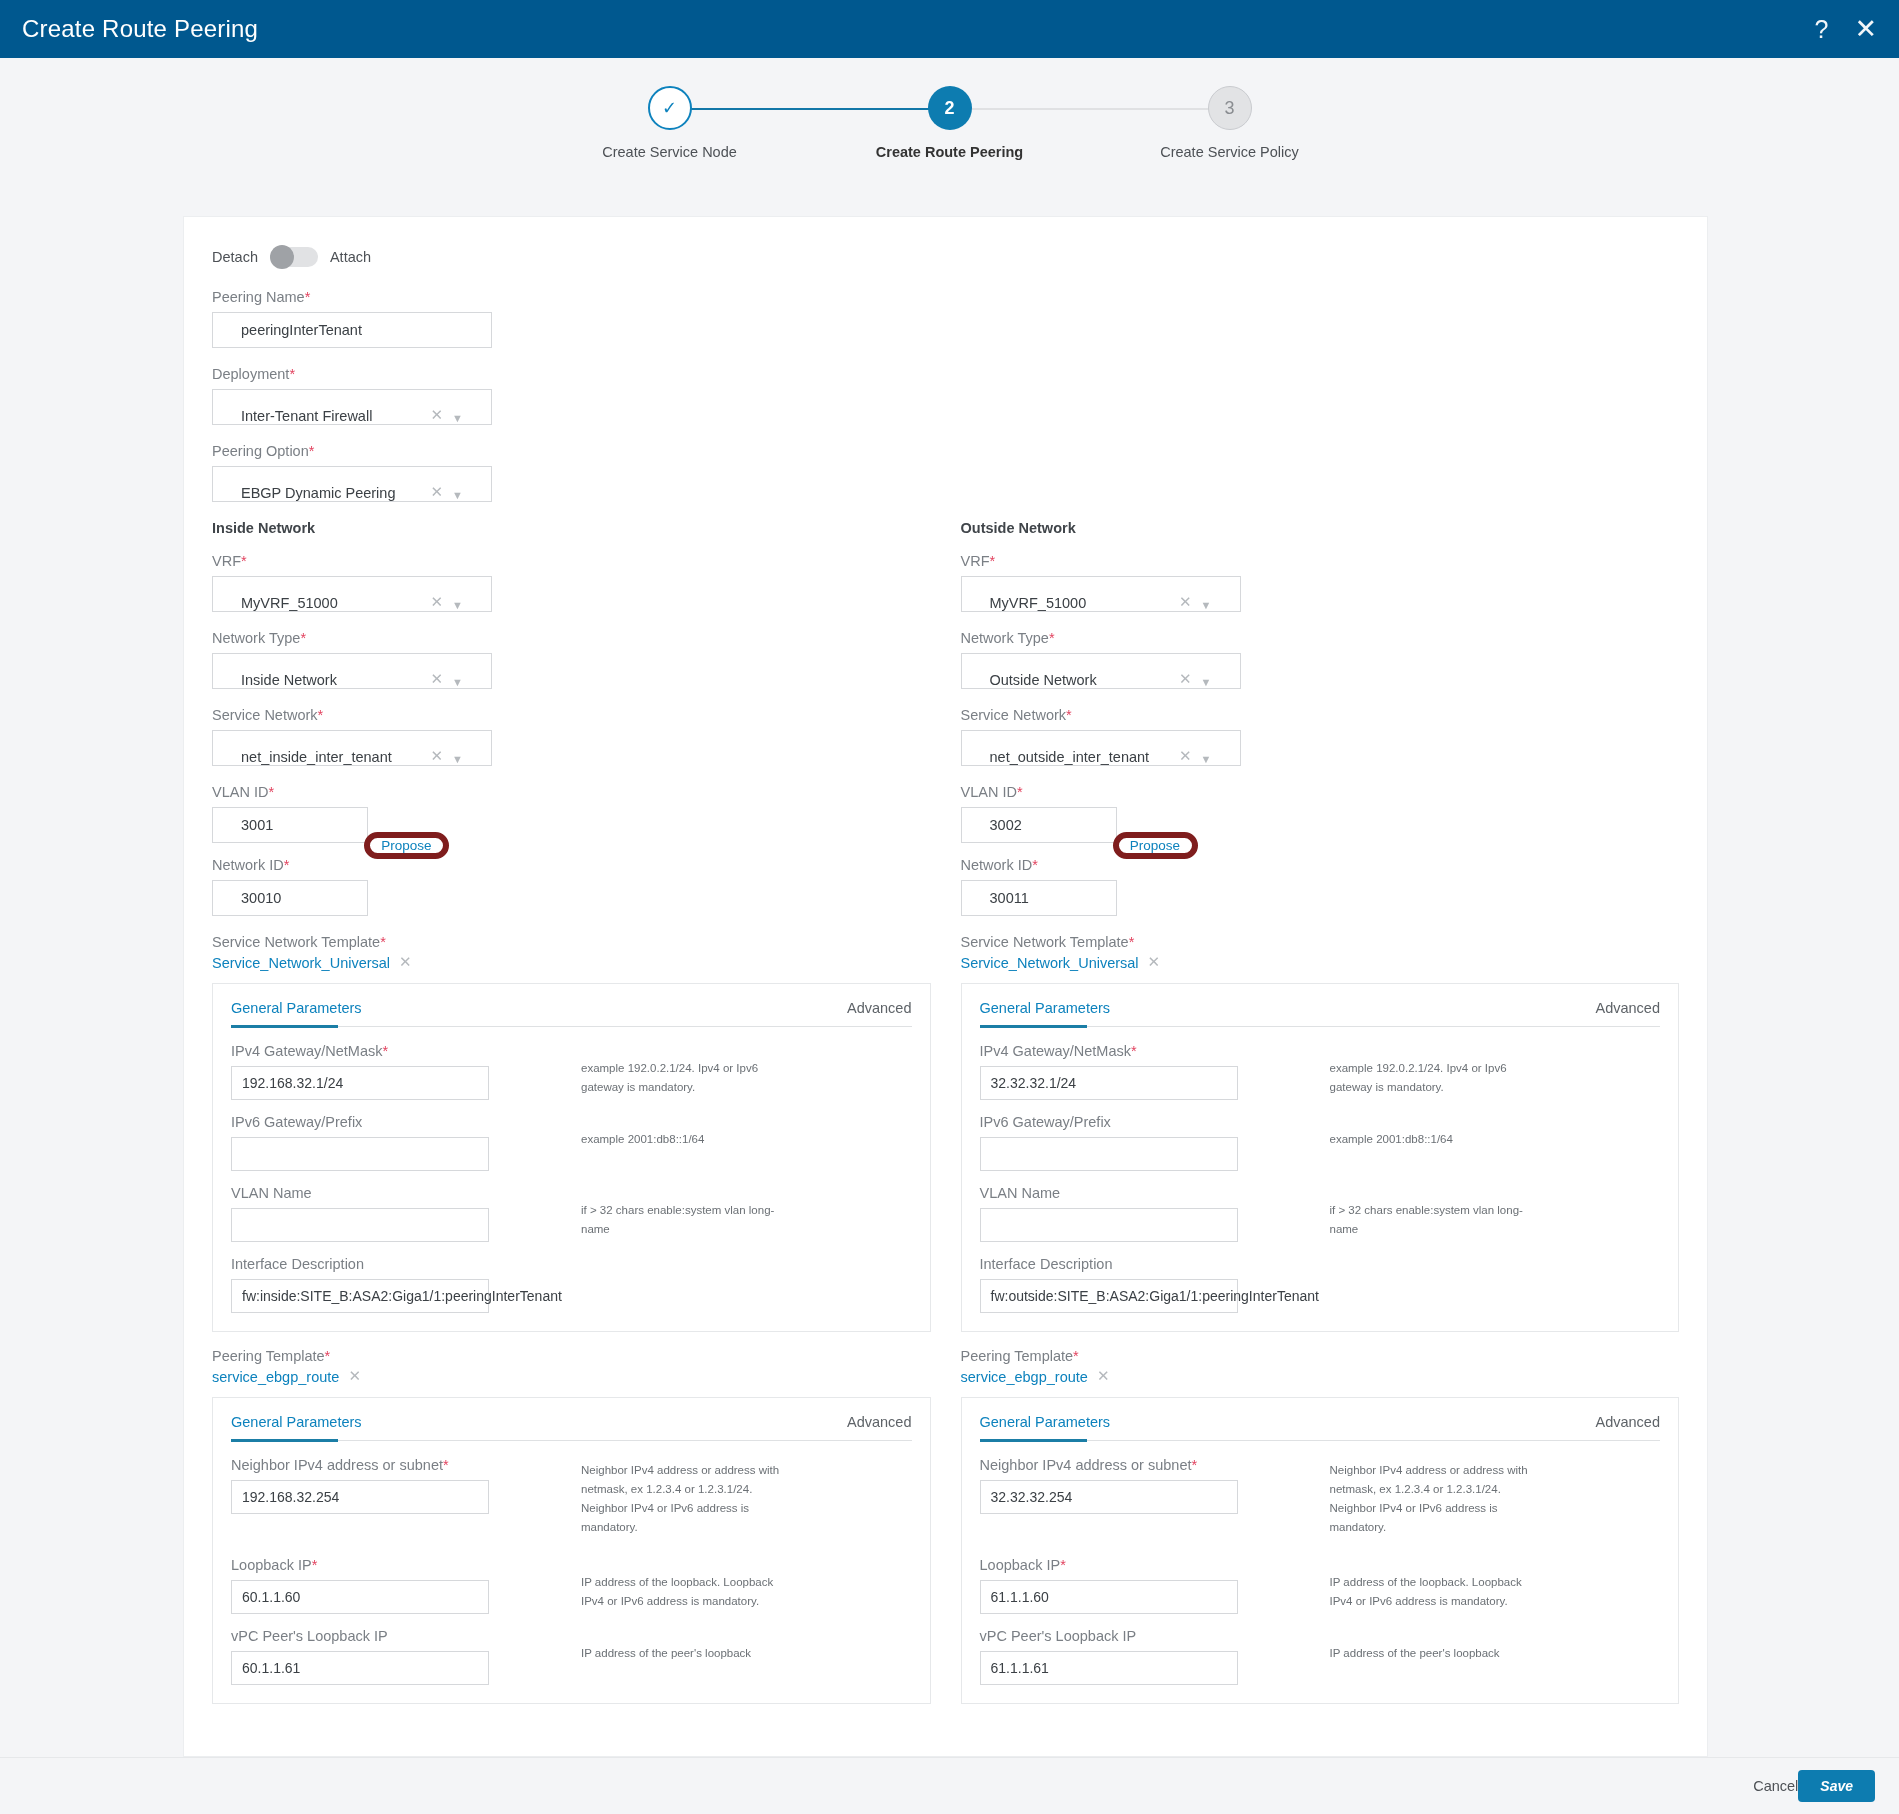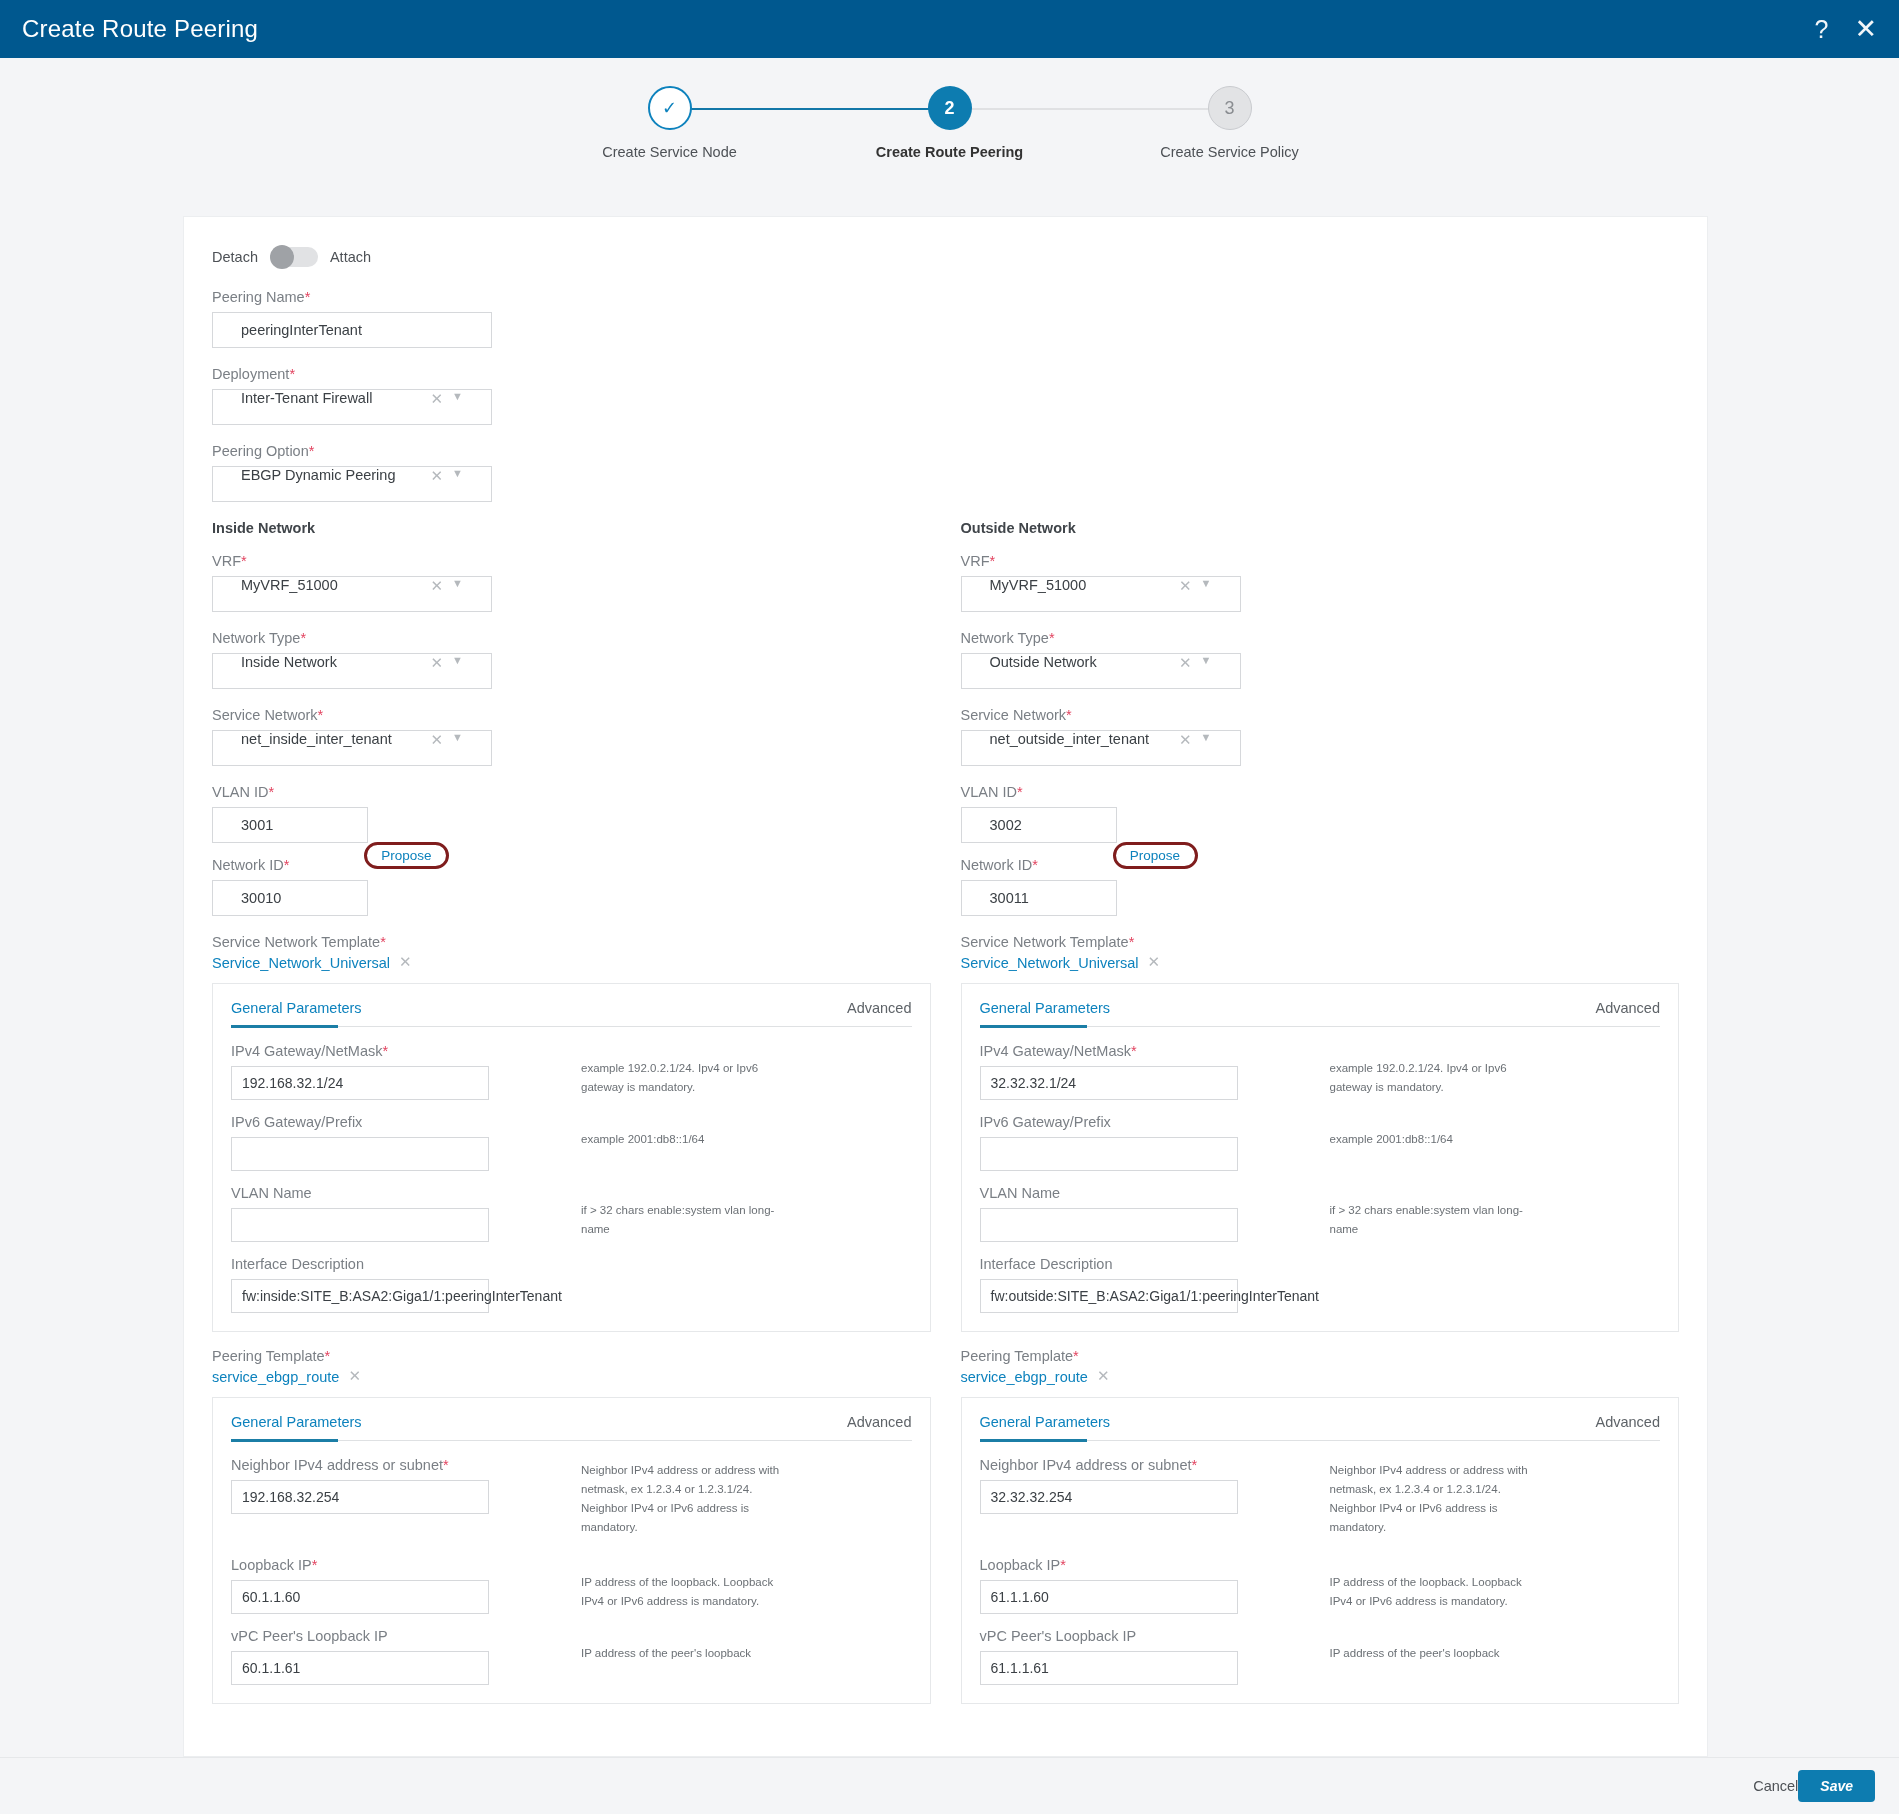--- a/index.html
+++ b/index.html
@@ -53,34 +53,34 @@
   .switch .knob{ position:absolute; left:0; top:-2px; width:24px; height:24px; border-radius:50%; background:#9fa2a6; }
 
   .flabel{ font-size:14.5px; color:#7a7f85; margin:0 0 7px 0; }
   .req{ color:#e2435f; }
   .inp{
     height:36px; border:1px solid #d6d8db; background:#fff; display:flex; align-items:center;
     padding:0 28px; font-size:14.5px; color:#3b4045;
   }
   .inp.w280{ width:280px; }
   .inp.w160{ width:156px; }
-  .sel{ display:flex; align-items:flex-start; }
+  .sel{ display:flex; align-items:flex-end; }
   .sel .val{ flex:1; }
   .sel .x{ color:#b5b9bd; font-size:15px; margin-right:9px; }
   .sel .cv{ color:#b5b9bd; font-size:11px; }
   .fgroup{ margin-bottom:18px; }
 
   .cols{ display:flex; margin-top:10px; }
   .col{ width:742px; }
   .col.right{ margin-left:30px; }
   .colhead{ font-size:14.5px; font-weight:700; color:#40454a; margin-bottom:17px; }
 
   .idrow{ position:relative; }
   .propose{
-    position:absolute; left:152px; top:58px; width:85px; height:27px; border:3px solid #7f1d1d;
+    position:absolute; left:152px; top:48px; width:85px; height:27px; border:6px solid #7f1d1d;
     border-radius:14px; color:#0d82bd; font-size:13.5px; display:flex; align-items:center;
     justify-content:center; background:#fff; cursor:pointer;
   }
   .tmpl-label{ font-size:14.5px; color:#7a7f85; margin-bottom:3px; }
   .tmpl-link{ font-size:14.5px; color:#0d82bd; display:flex; align-items:flex-end; gap:9px; margin-bottom:12px; }
   .tmpl-link .x{ color:#b5b9bd; font-size:15px; cursor:pointer; }
 
   .panel{ border:1px solid #e6e8ea; padding:16px 18px 18px 18px; margin-bottom:16px; }
   .tabs{ display:flex; gap:22px; font-size:14.5px; position:relative; padding-bottom:10px;justify-content:space-between; }
   .tab{ color:#5e6368; cursor:pointer; }

